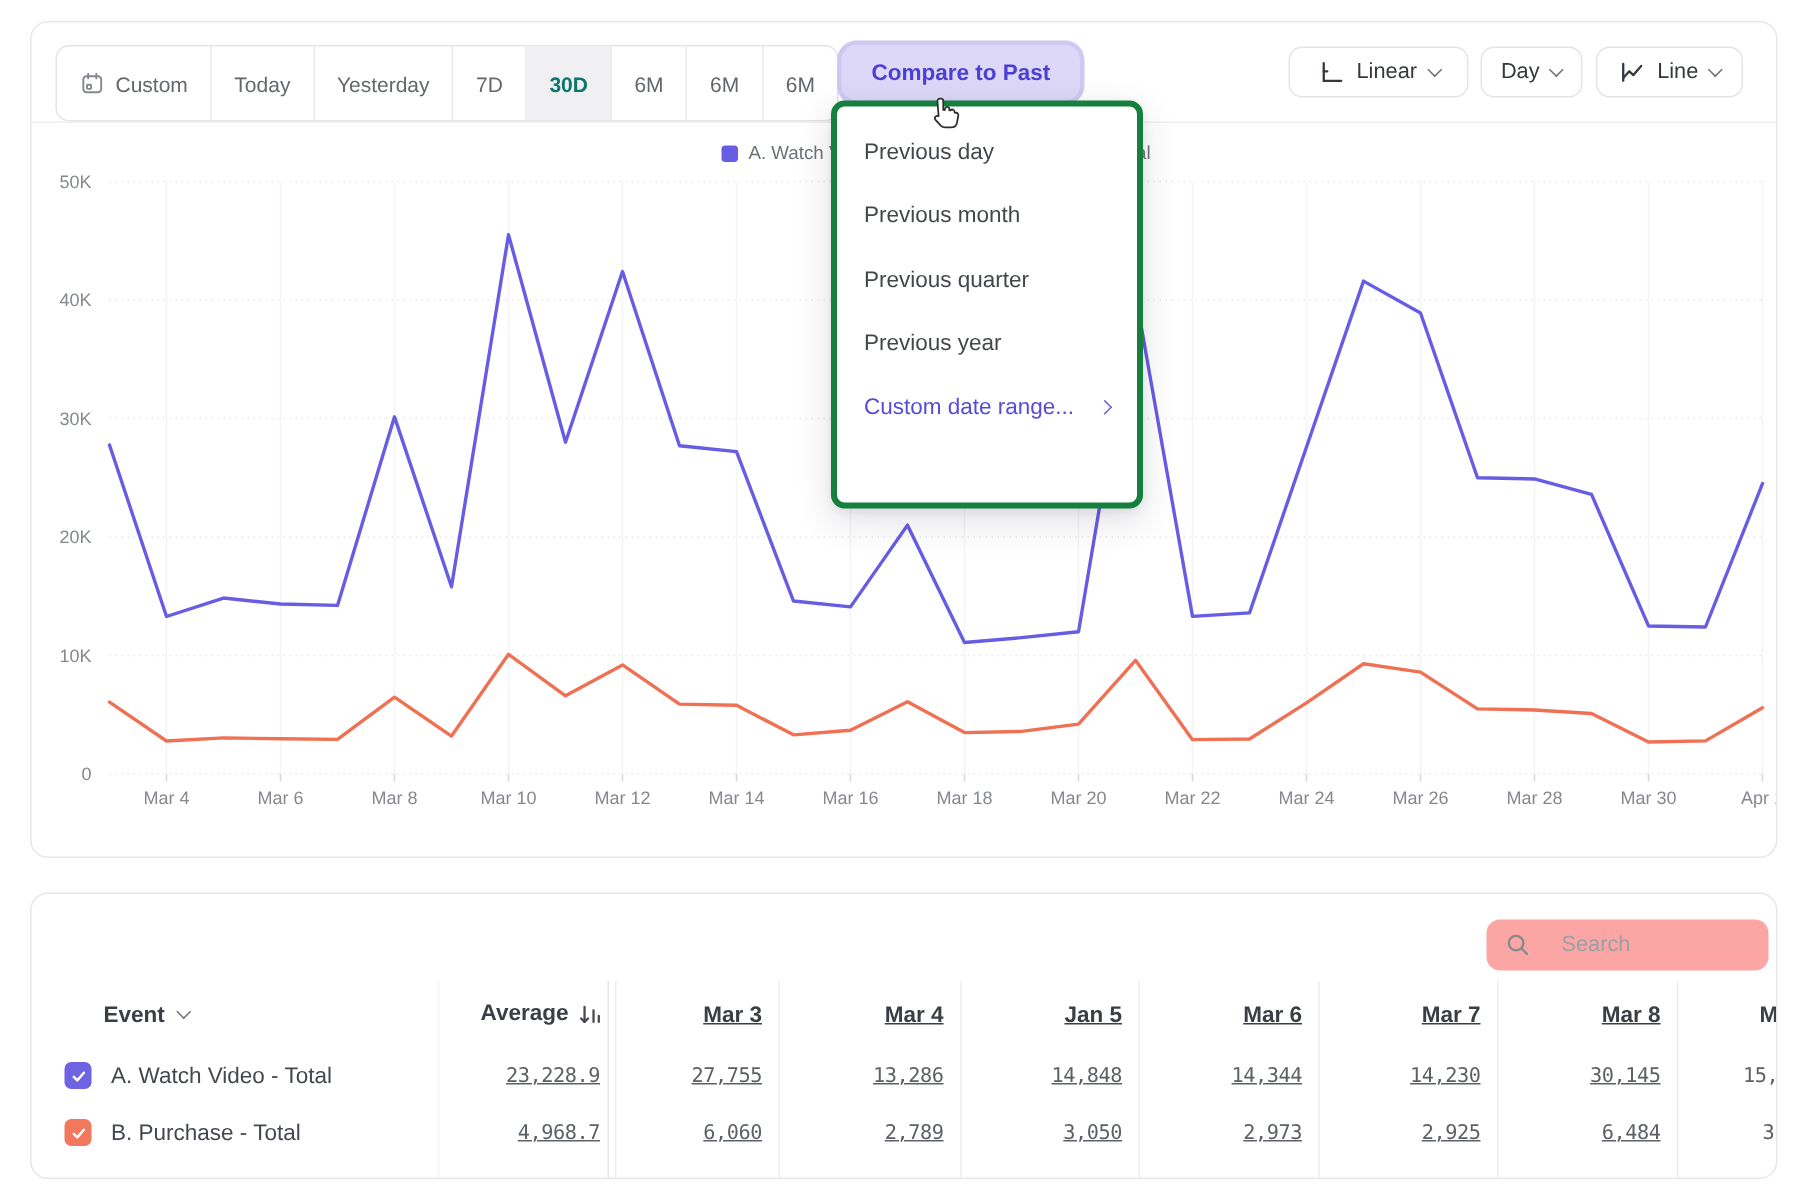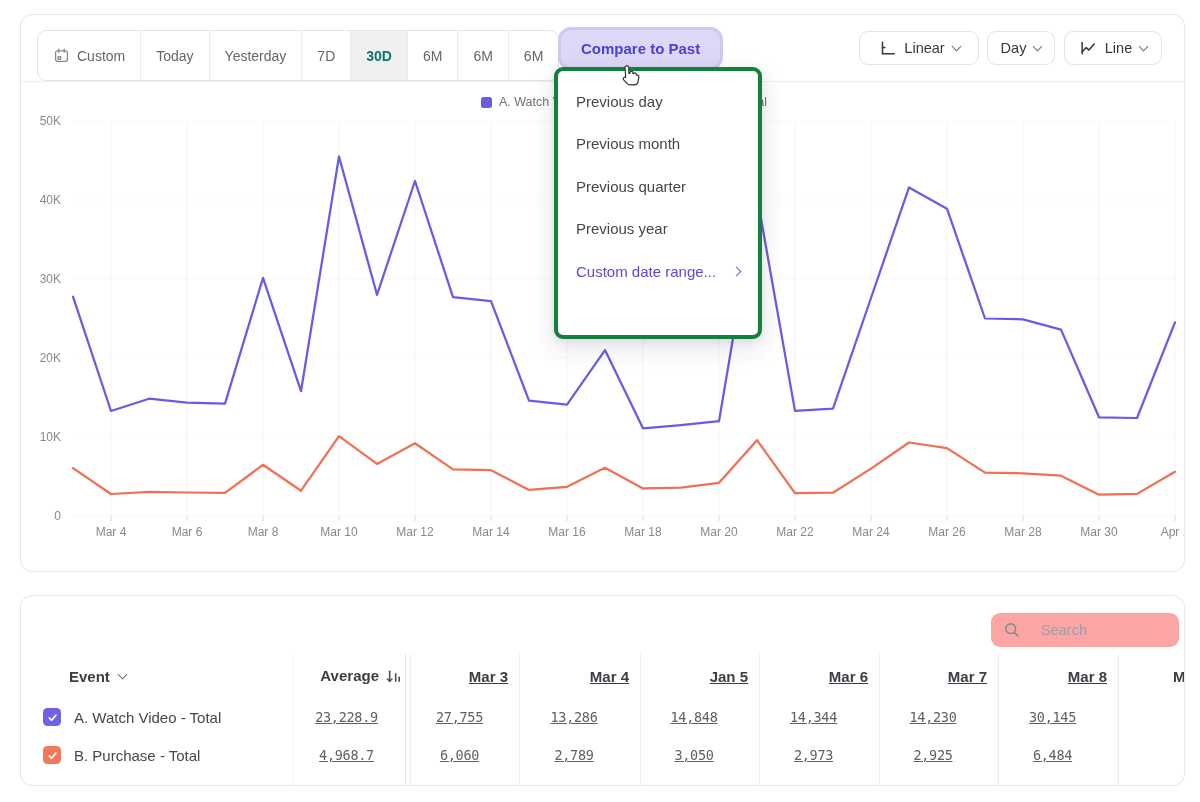--- a/index.html
+++ b/index.html
@@ -62,21 +62,21 @@
   .search-box input { border:none; outline:none; background:transparent; font-size:14.5px; color:#3c4045;
     width:130px; font-family:"Liberation Sans", sans-serif; }
   .search-box input::placeholder { color:#9aa0a6; }
 
   .tbl { position:absolute; left:0; top:58px; width:1240px; }
   .tr { display:grid; grid-template-columns:272px 118px 108px 121px 119px 120px 119px 120px 143px;
     align-items:center; }
   .tr.head { height:44px; font-weight:bold; font-size:15px; color:#3b3f45; }
   .tr.body { height:38px; }
   .cell-r { text-align:right; padding-right:11px;text-decoration:underline; }
-  .num { font-family:"DejaVu Sans Mono", monospace; font-size:13.5px; color:#5d6166; letter-spacing:-0.3px;text-align:center; }
+  .num { font-family:"DejaVu Sans Mono", monospace; font-size:13.5px; color:#5d6166; letter-spacing:-0.3px; }
   .event-head { display:flex; align-items:center; gap:9px; padding-left:48px; }
   .avg-head { display:flex; align-items:flex-start; justify-content:flex-end; gap:5px; padding-right:8px; }
   .row-label { display:flex; align-items:center; gap:13px; padding-left:22px; font-size:15px; color:#44484e; }
   .vline { position:absolute; top:0; bottom:-133px; width:1px; background:#ededf0; }
   .last-col-pad-head { padding-left:55px; }
   .last-col-pad-a { padding-left:44px; }
   .last-col-pad-b { padding-left:57px; }
 </style>
 </head>
 <body>

